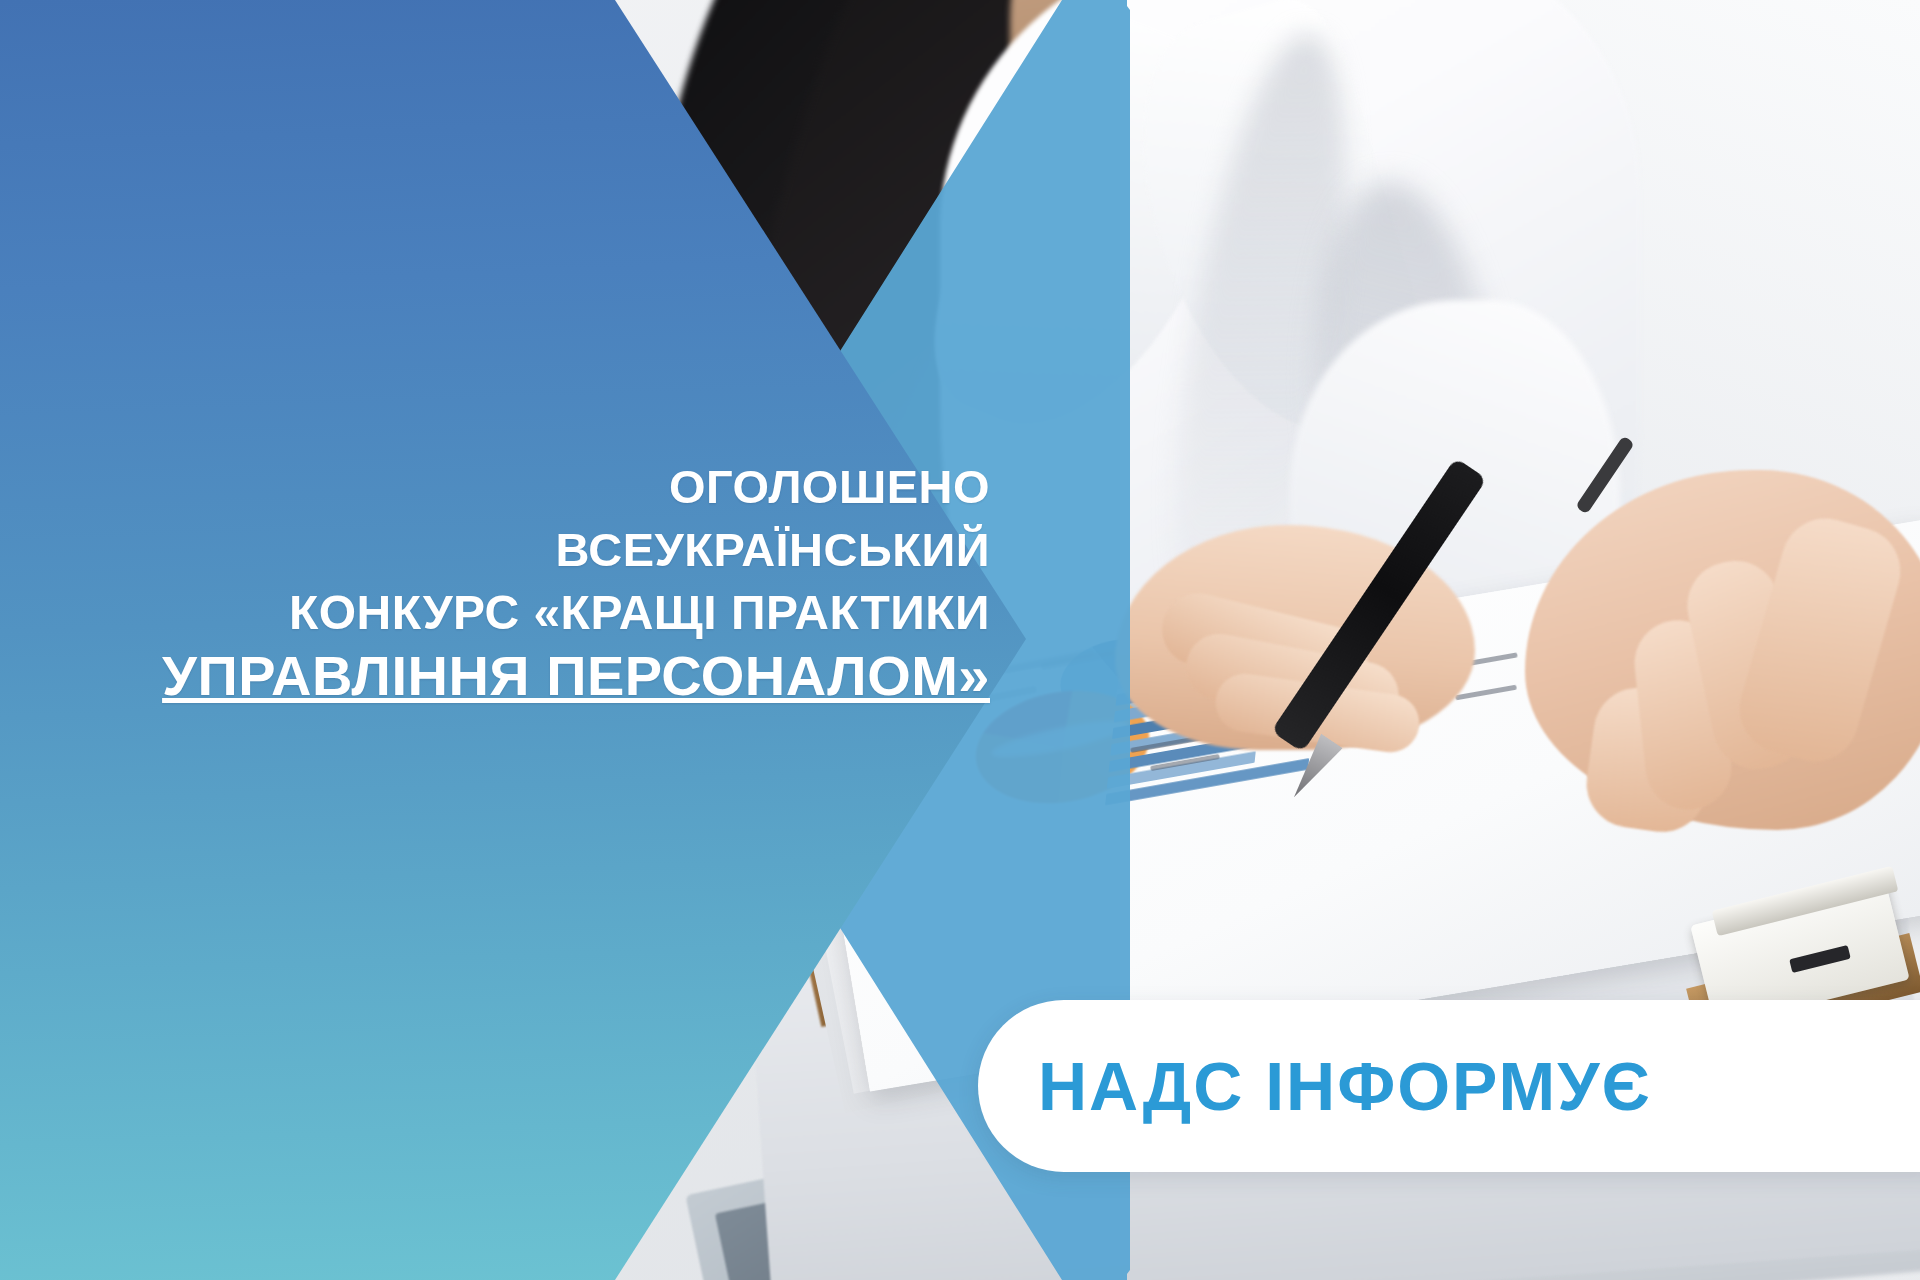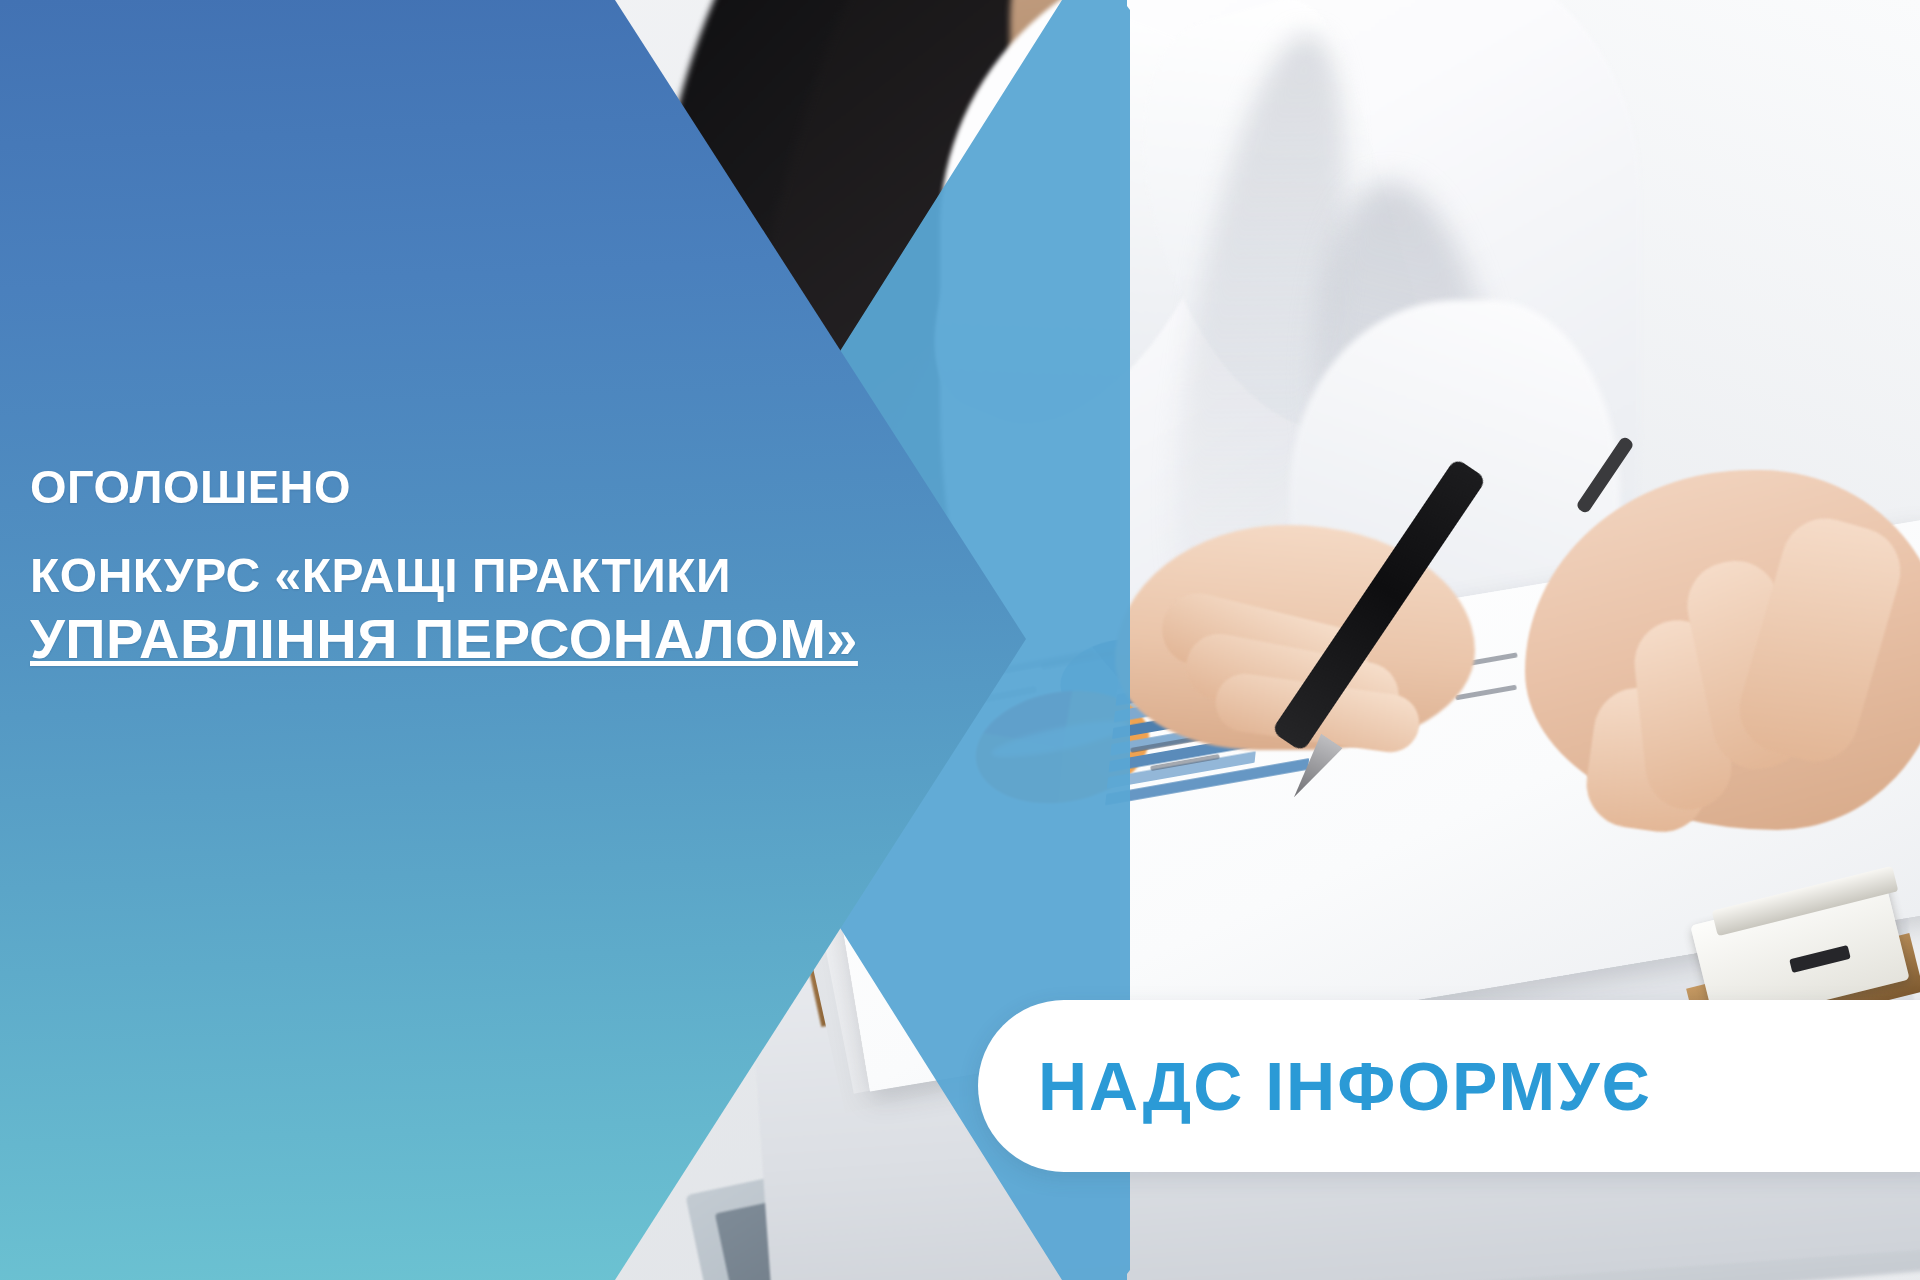--- a/index.html
+++ b/index.html
@@ -160,26 +160,26 @@
         462px 0, 527px 0, 527px 6px, 1000px 639px,
         527px 1274px, 527px 1280px, 462px 1280px, 58px 639px);
      opacity:.95; }
 
   
   .chevron-inner { position:absolute; left:600px; top:0; width:530px; height:1280px;
      background:#4f9fcd; opacity:.0; }
 
   
   .headline { position:absolute; left:0; top:455px; width:1020px;
-     text-align:left; color:#ffffff; font-weight:bold; letter-spacing:.5px;
+     text-align:right; color:#ffffff; font-weight:bold; letter-spacing:.5px;
      font-size:47px; line-height:63px; text-transform:uppercase;
      text-shadow:0 1px 2px rgba(20,50,90,.18); padding:0 30px; }
   .headline .l1 { display:block; }
   .headline .l2 { display:block; }
-  .headline .l3 { display:block; font-size:48px;margin-top:26px; }
+  .headline .l3 { display:block; font-size:48px; }
   .headline .l4 { display:block; font-size:56px;text-decoration:underline; }
 
   
   .badge { position:absolute; left:978px; top:1000px; width:960px; height:172px;
      background:#ffffff; border-radius:86px 0 0 86px;
      display:flex; align-items:center; box-shadow:0 6px 22px rgba(40,60,80,.12); }
   .badge-text { margin-left:60px; color:#2b9ad6; font-weight:bold;
      font-size:68px; letter-spacing:2px; text-transform:uppercase;
      line-height:1; white-space:nowrap; }
 </style>
@@ -263,20 +263,21 @@
     <div class="finger f1"></div>
     <div class="finger thumb"></div>
   </div>
 
   <div class="chevron-stripe"></div>
   <div class="chevron-inner"></div>
   <div class="blue-panel"></div>
 
   <div class="headline">
     <span class="l1">ОГОЛОШЕНО</span>
+    <span class="l2">ВСЕУКРАЇНСЬКИЙ</span>
     <span class="l3">КОНКУРС «КРАЩІ ПРАКТИКИ</span>
     <span class="l4">УПРАВЛІННЯ ПЕРСОНАЛОМ»</span>
   </div>
 
   <div class="badge">
     <span class="badge-text">НАДС ІНФОРМУЄ</span>
   </div>
 
 </div>
 

